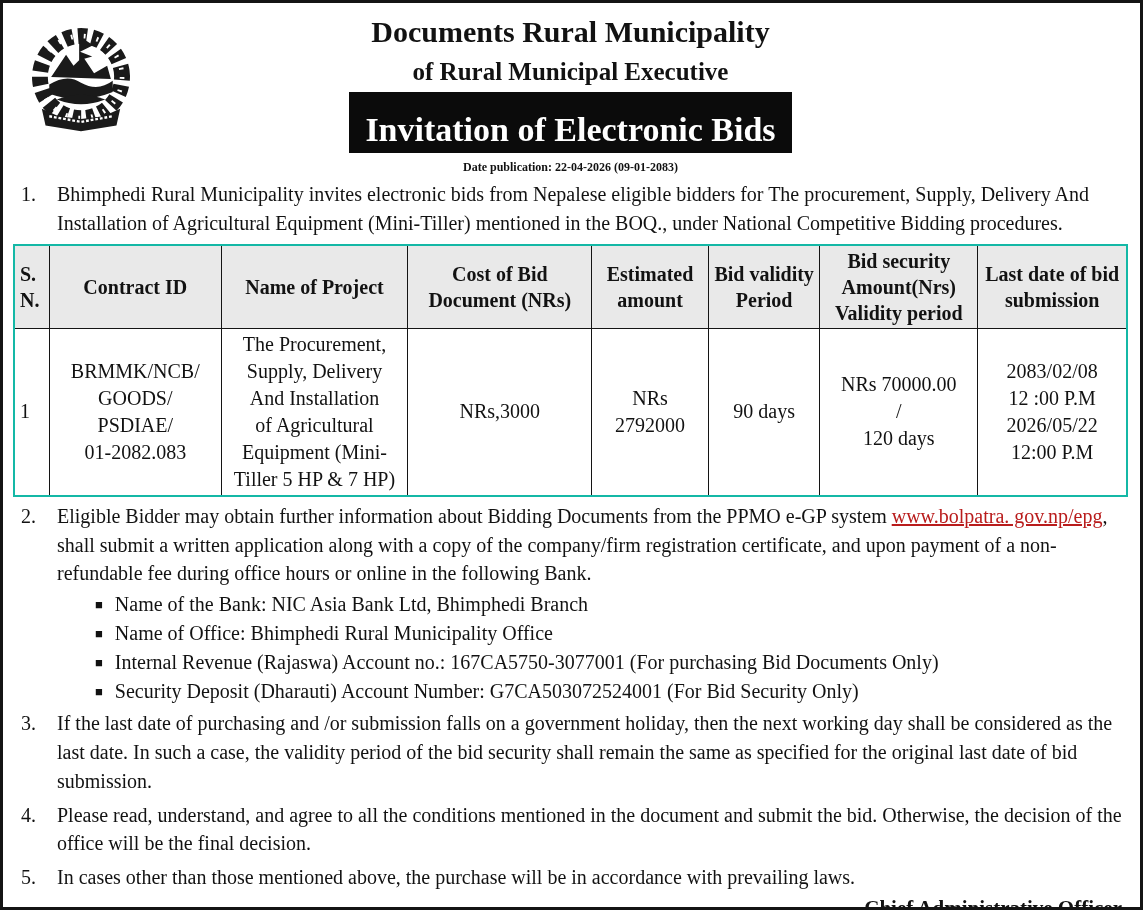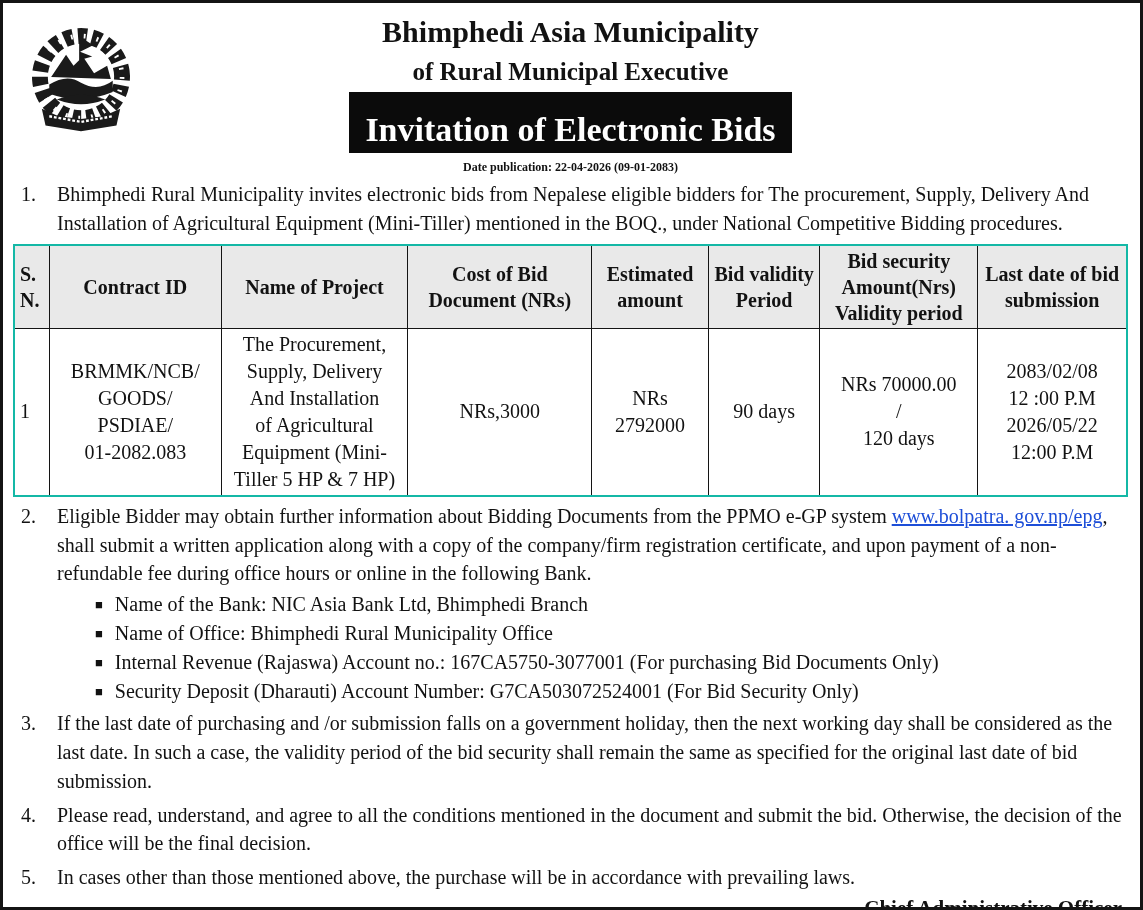--- a/index.html
+++ b/index.html
@@ -30,21 +30,21 @@
     font-size: 34px; font-weight: bold;
     line-height: 1.15;
     padding: 18px 16px 4px 16px;
     margin-top: 7px;
   }
   .pub-date { font-size: 12px; font-weight: bold; margin-top: 7px; }
   
   .item { display: flex; font-size: 20px; line-height: 1.44; margin-top: 5px; }
   .item-num  { flex: 0 0 44px; padding-left: 8px; }
   .item-body { flex: 1; padding-right: 2px; }
-  .doc-link { color: #1d4ed8; text-decoration: underline; cursor: pointer; }
+  .doc-link { color: #b91c1c; text-decoration: underline; cursor: pointer; }
   
   table.bid-table {
     width: 100%;
     border-collapse: collapse;
     border: 2px solid #14b8a6;
     margin: 6px 0 4px 0;
     table-layout: fixed;
   }
   .bid-table th, .bid-table td {
     border: 1px solid #141414;
@@ -85,21 +85,21 @@
       <path d="M58 18 L58 44 L72 40 L59 35 L73 28 Z" fill="#1a1a1a"></path>
 
       <path d="M28 62 L44 38 L52 50 L62 40 L74 58 L88 50 L92 64 Z" fill="#1a1a1a"></path>
 
       <path d="M26 70 Q45 58 60 68 Q78 78 94 66 L94 78 Q60 92 26 80 Z" fill="#1a1a1a"></path>
       <path d="M34 86 Q60 76 86 86 Q60 96 34 86 Z" fill="#1a1a1a"></path>
 
       <path d="M18 96 L36 104 L60 107 L84 104 L102 96 L98 114 L60 120 L22 114 Z" fill="#1a1a1a"></path>
       <path d="M26 104 L60 110 L94 104" stroke="#ffffff" stroke-width="2.5" fill="none" stroke-dasharray="3 2"></path>
     </svg>
-    <div class="org-name">Bhimphedi Asia Municipality</div>
+    <div class="org-name">Documents Rural Municipality</div>
     <div class="org-sub">of Rural Municipal Executive</div>
     <div>
       <div class="banner">Invitation of Electronic Bids</div>
     </div>
     <div class="pub-date">Date publication: 22-04-2026 (09-01-2083)</div>
   </div>
 
   <div class="item">
     <div class="item-num">1.</div>
     <div class="item-body">Bhimphedi Rural Municipality invites electronic bids from Nepalese eligible bidders for  The procurement, Supply, Delivery And Installation of Agricultural Equipment (Mini-Tiller) mentioned in the BOQ., under National Competitive Bidding procedures.</div>

